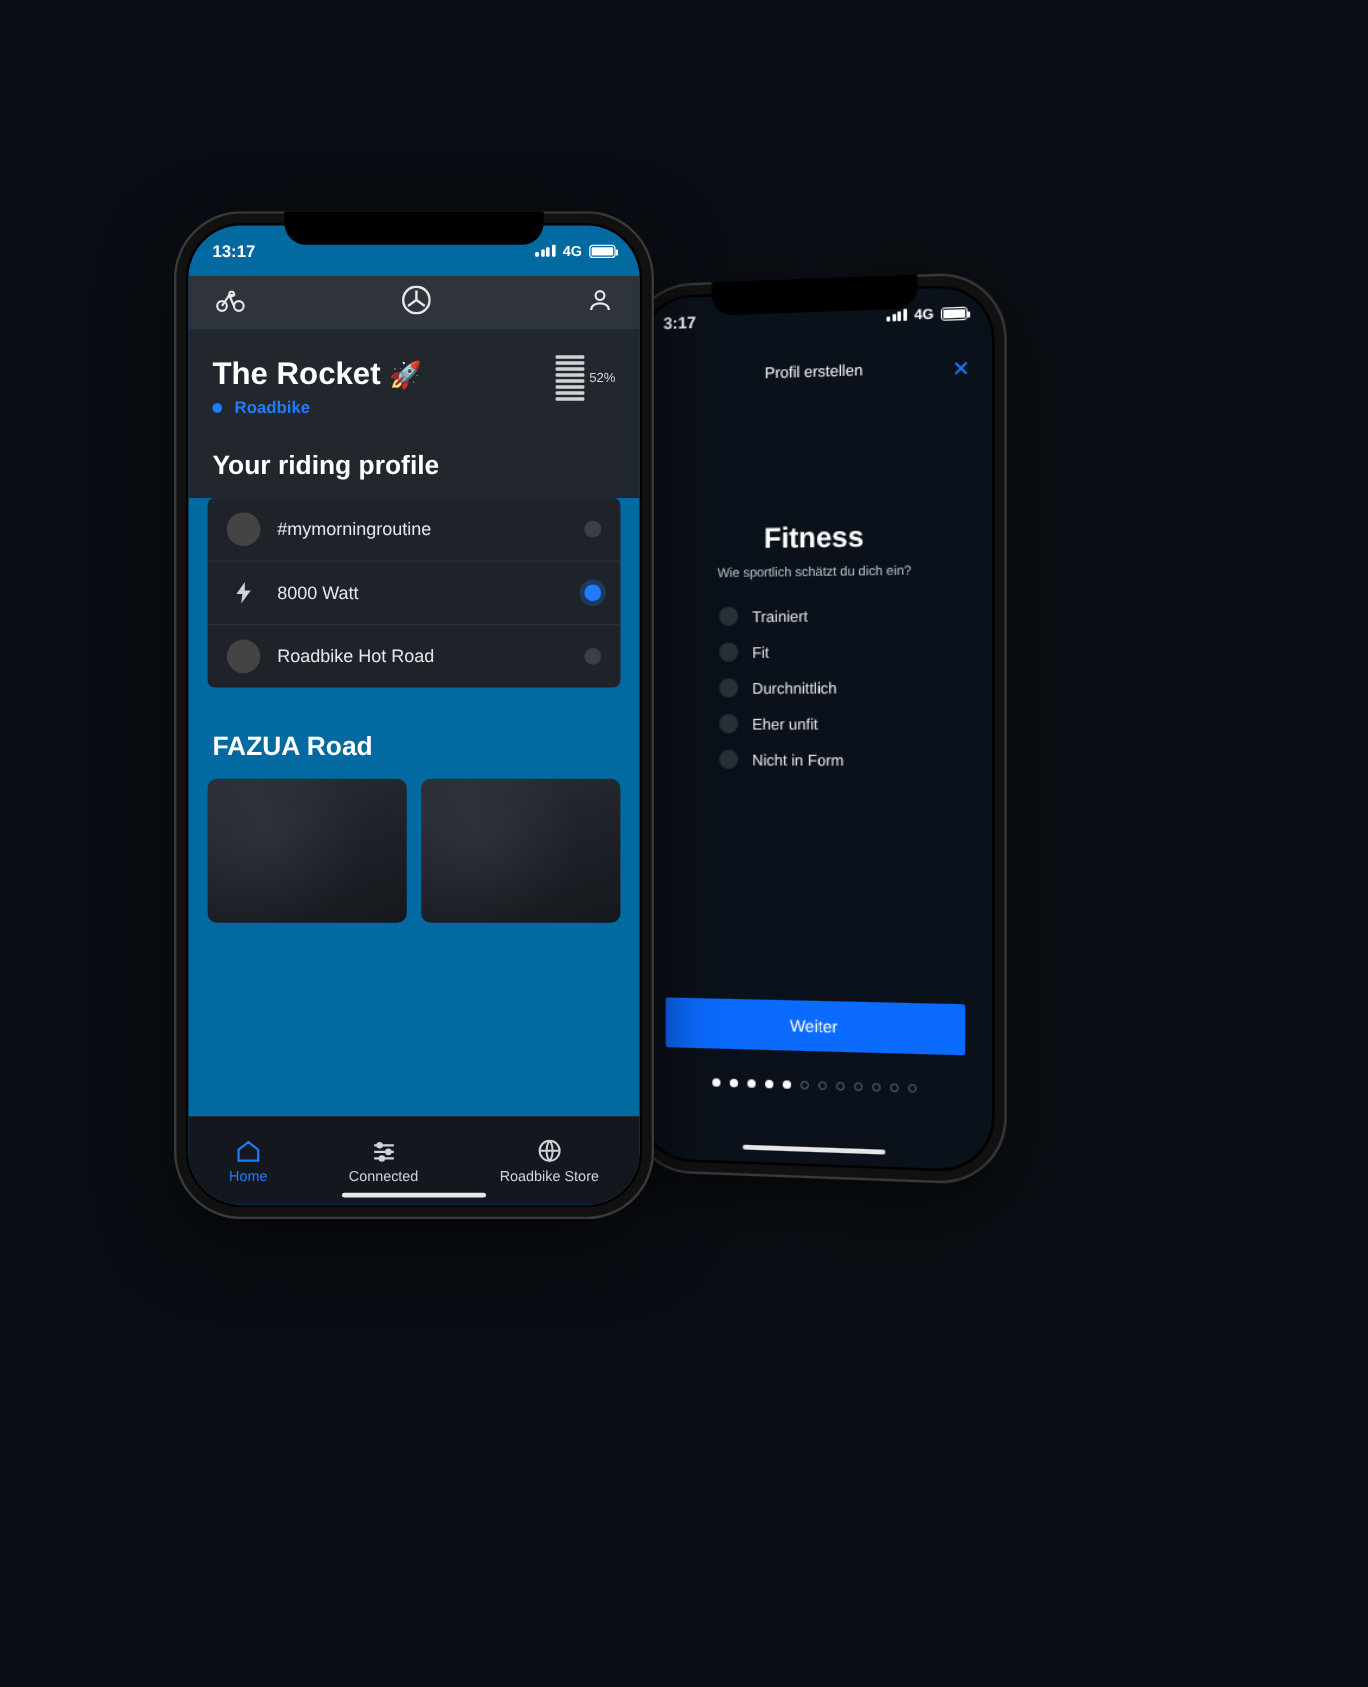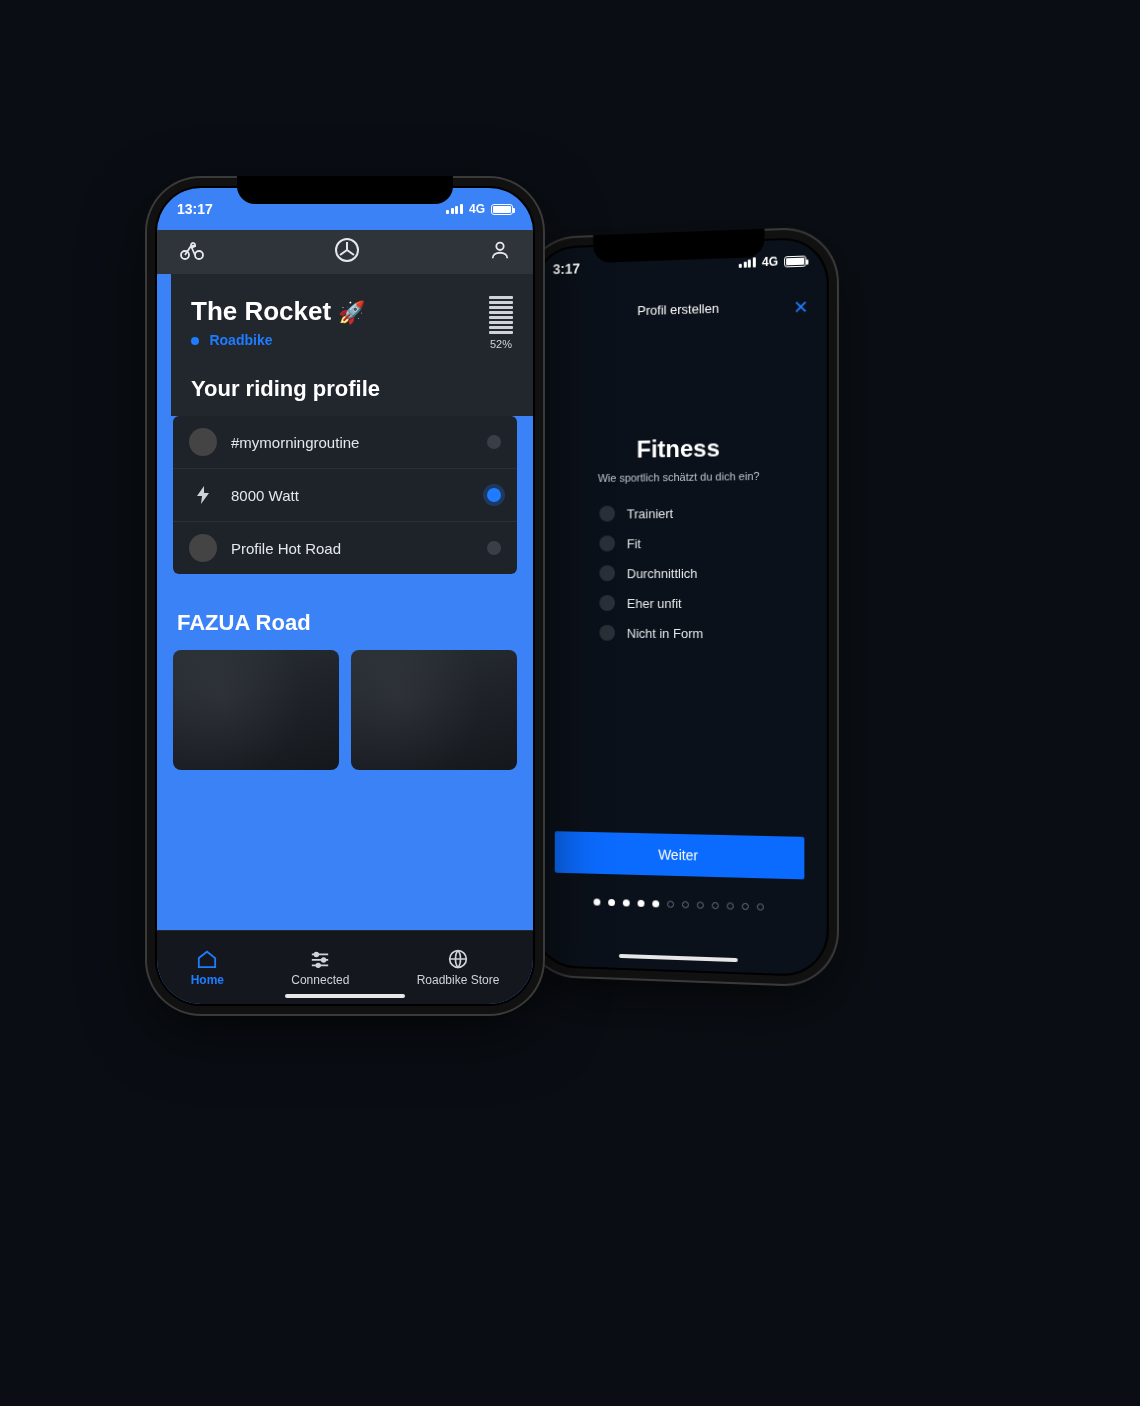--- a/index.html
+++ b/index.html
@@ -29,21 +29,21 @@
     width: 320px; height: 750px;
     left: 518px; top: 232px;
     z-index: 1;
     transform: perspective(1400px) rotateY(-8deg);
   }
   .screen {
     position: absolute;
     inset: 12px;
     border-radius: 44px;
     overflow: hidden;
-    background: #3b82f6;
+    background: #0369a1;
   }
   .phone-right .screen { background: #0b111a; }
 
   
   .notch {
     position: absolute;
     top: 0; left: 50%; transform: translateX(-50%);
     width: 54%; height: 28px;
     background: #000;
     border-bottom-left-radius: 18px;
@@ -72,28 +72,27 @@
   
   .top-icons {
     display: flex; justify-content: space-between; align-items: center;
     padding: 8px 22px 12px;
     background: #2f343b;
   }
   .top-icons, .top-icons svg { color: #e5e7ea; }
   .device-card {
     background: #22272e;
     padding: 22px 20px 0;
-    margin-left: 14px;
   }
   .device-row { display:flex; justify-content: space-between; align-items: flex-start; }
   .device-title { font-size: 26px; font-weight: 700; color:#fff; }
   .rocket { font-size: 22px; }
   .status-dot { display:inline-block; width:8px; height:8px; background:#1f7cff; border-radius:50%; margin-right:6px; vertical-align:middle;}
   .connected { color:#1f7cff; font-size:14px; font-weight:600; }
-  .batt-ind { display:flex; flex-direction:column; align-items:center; gap:4px; }
+  .batt-ind { display:flex; align-items:center; gap:4px; }
   .batt-stack { width:24px; display:flex; flex-direction:column; gap:2px; }
   .batt-stack span { height:3px; background:#cfd3d8; border-radius:1px; }
   .batt-pct { font-size:11px; color:#cfd3d8; }
 
   .section-title { font-size:22px; font-weight:700; color:#fff; padding: 26px 20px 14px; }
   .profiles {
     margin: 0 16px 10px;
     background:#1e232a;
     border-radius:6px;
     overflow:hidden;
@@ -121,21 +120,21 @@
     background: radial-gradient(circle at 30% 40%, rgba(255,255,255,.05), transparent 60%);
   }
 
   .tabbar {
     position:absolute; bottom:0; left:0; right:0;
     display:flex; justify-content:space-around; align-items:center;
     height:74px; background:#14181e;
     border-top:1px solid #222830;
   }
   .tab { display:flex; flex-direction:column; align-items:center; gap:4px; color:#cfd3d8; font-size:12px; }
-  .tab.active { color:#1f7cff;font-weight:bold; }
+  .tab.active { color:#1f7cff; }
   .home-indicator { position:absolute; bottom:6px; left:50%; transform:translateX(-50%); width:120px; height:4px; background:#fff; border-radius:2px; opacity:.9; }
 
   
   .wiz-head { display:flex; justify-content:center; align-items:center; padding:16px 18px 8px; color:#fff; font-size:13px; position:relative; }
   .wiz-close { position:absolute; right:18px; top:14px; color:#1f7cff; font-size:18px; }
   .wiz-body { padding: 110px 26px 0; text-align:center; }
   .wiz-title { font-size:24px; font-weight:700; color:#fff; }
   .wiz-sub { font-size:11px; color:#bfc5cc; margin-top:8px; }
   .opts { margin-top:22px; display:flex; flex-direction:column; gap:14px; align-items:center; }
   .opt { display:flex; align-items:center; gap:12px; color:#e5e7ea; font-size:13px; width:160px; }
@@ -238,21 +237,21 @@
         <span class="avatar bolt">
           <svg width="14" height="18" viewBox="0 0 12 18" fill="#cfd3d8">
               <path d="M7 0 L0 10 H5 L4 18 L12 7 H7 Z"></path>
             </svg>
         </span>
         <span>8000 Watt</span>
         <span class="radio on"></span>
       </div>
       <div class="profile-item">
         <span class="avatar"></span>
-        <span>Profile Hot Road</span>
+        <span>Roadbike Hot Road</span>
         <span class="radio"></span>
       </div>
     </div>
 
     <div class="section-title">FAZUA Road</div>
     <div class="news-cards">
       <div class="news-card"></div>
       <div class="news-card"></div>
     </div>
 

